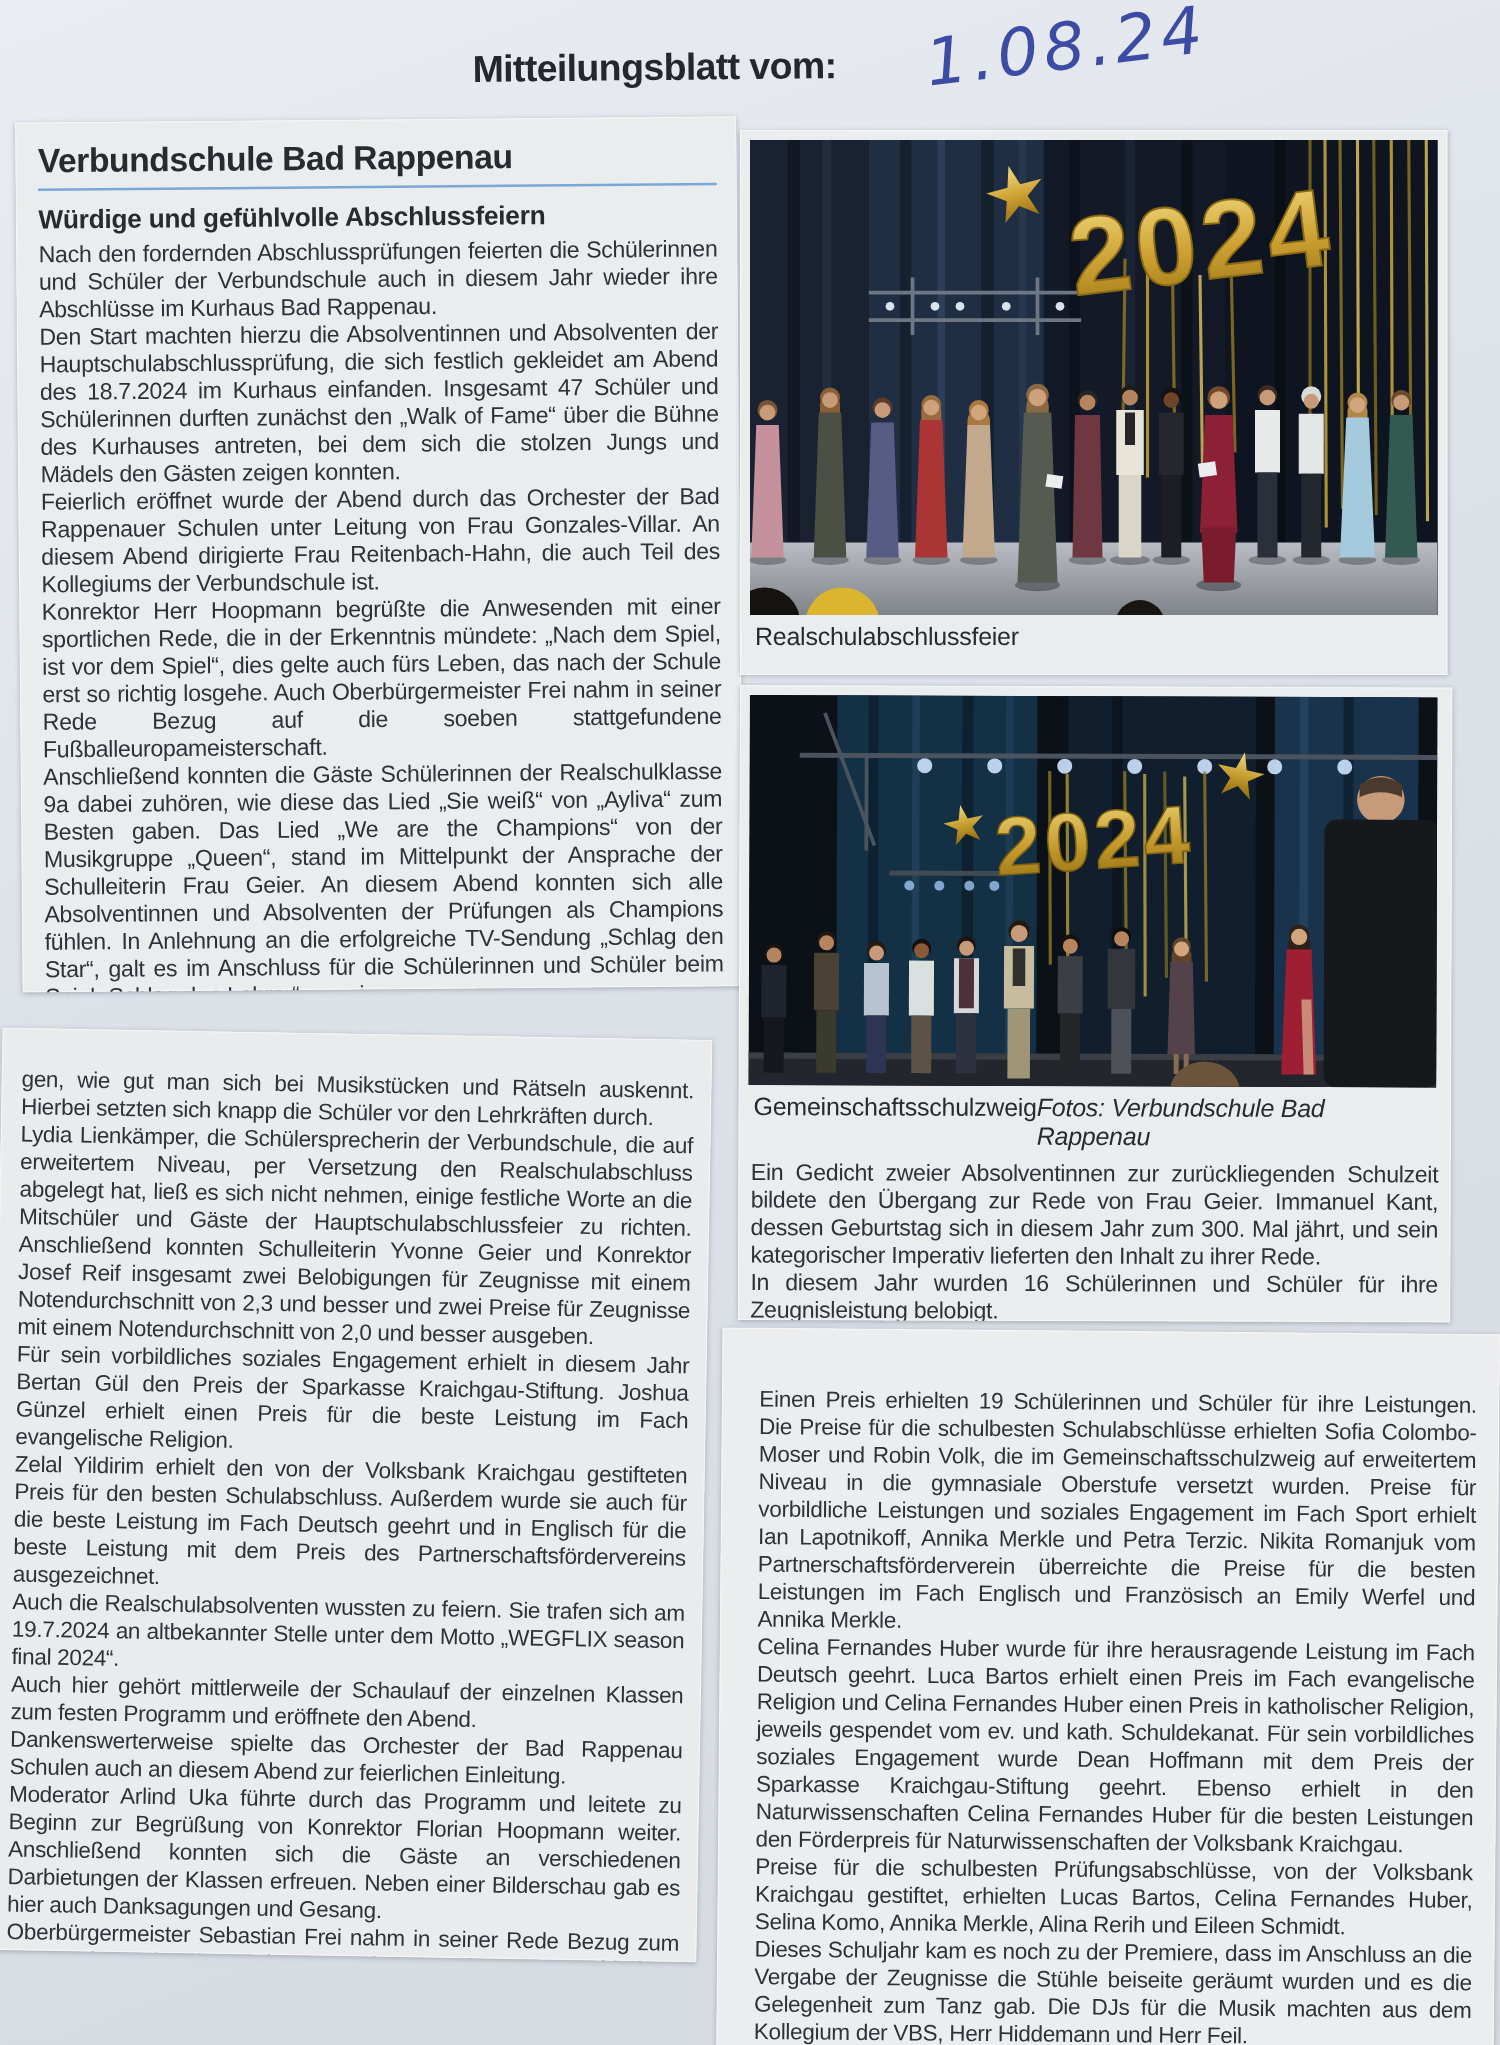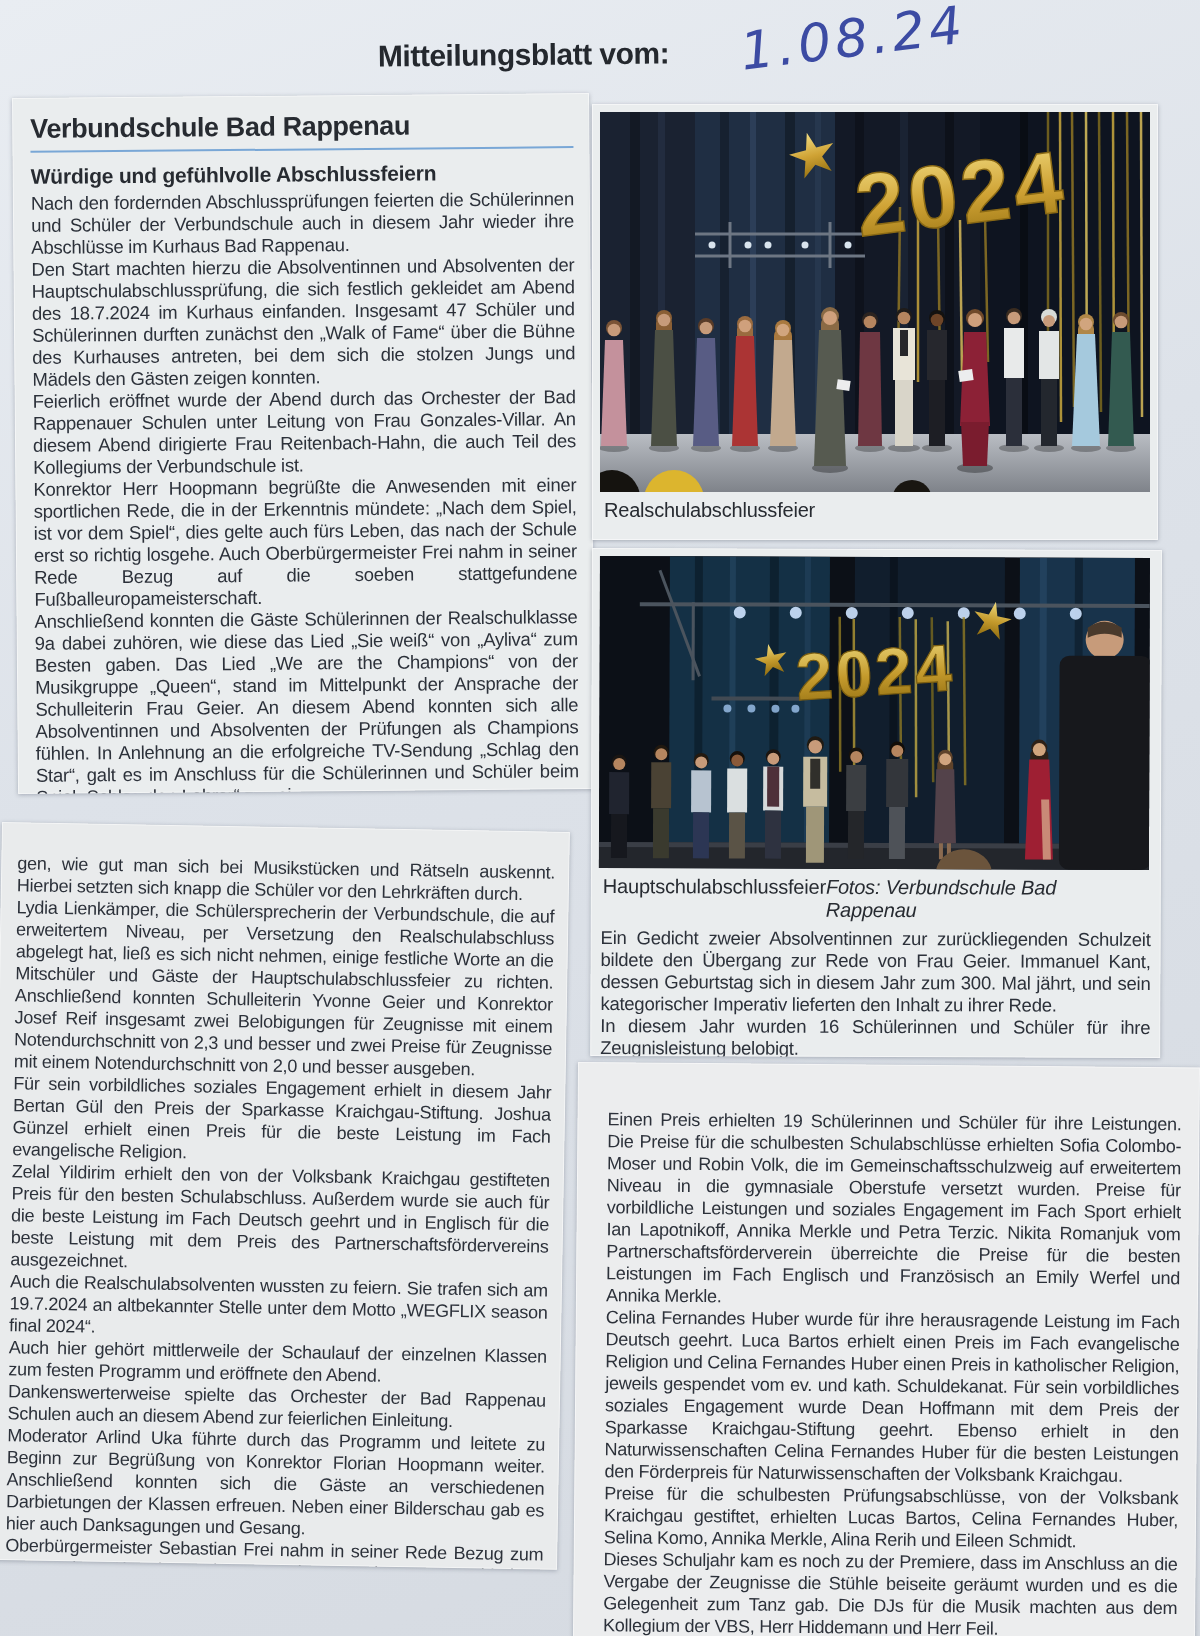--- a/index.html
+++ b/index.html
@@ -373,21 +373,21 @@
           </g>
       </g>
       <g>
         <circle cx="505" cy="82" r="19" fill="#c79b7a"></circle>
         <path d="M488,70 Q505,58 522,70 L522,80 Q505,72 488,80 Z" fill="#4a3a2c"></path>
         <rect x="460" y="98" width="92" height="214" rx="10" fill="#17181c"></rect>
       </g>
       <ellipse cx="365" cy="316" rx="28" ry="24" fill="#6b543c"></ellipse>
     </svg>
     <div class="photo-caption-row">
-      <span class="photo-caption">Hauptschulabschlussfeier</span>
+      <span class="photo-caption">Gemeinschaftsschulzweig</span>
       <span class="photo-credit">Fotos: Verbundschule Bad Rappenau</span>
     </div>
     <div class="body-copy mid-copy">
       <p>Ein Gedicht zweier Absolventinnen zur zurückliegenden Schulzeit bildete den Übergang zur Rede von Frau Geier. Immanuel Kant, dessen Geburtstag sich in diesem Jahr zum 300. Mal jährt, und sein kategorischer Imperativ lieferten den Inhalt zu ihrer Rede.</p>
       <p>In diesem Jahr wurden 16 Schülerinnen und Schüler für ihre Zeugnisleistung belobigt.</p>
     </div>
   </div>
 
   <div class="clip clip-bottomleft">
     <div class="body-copy">

